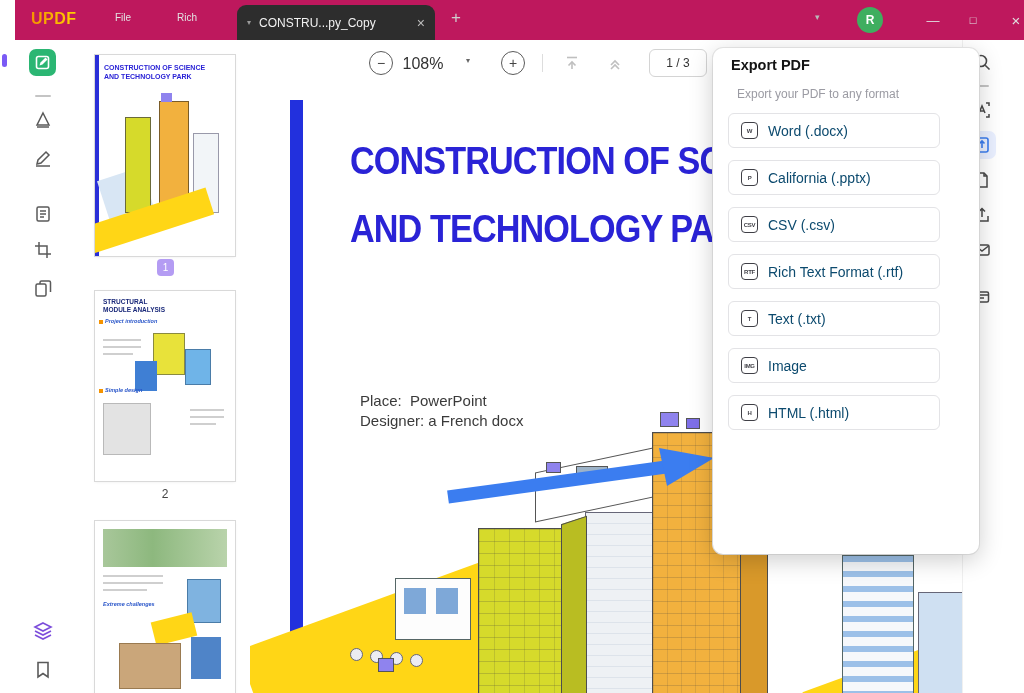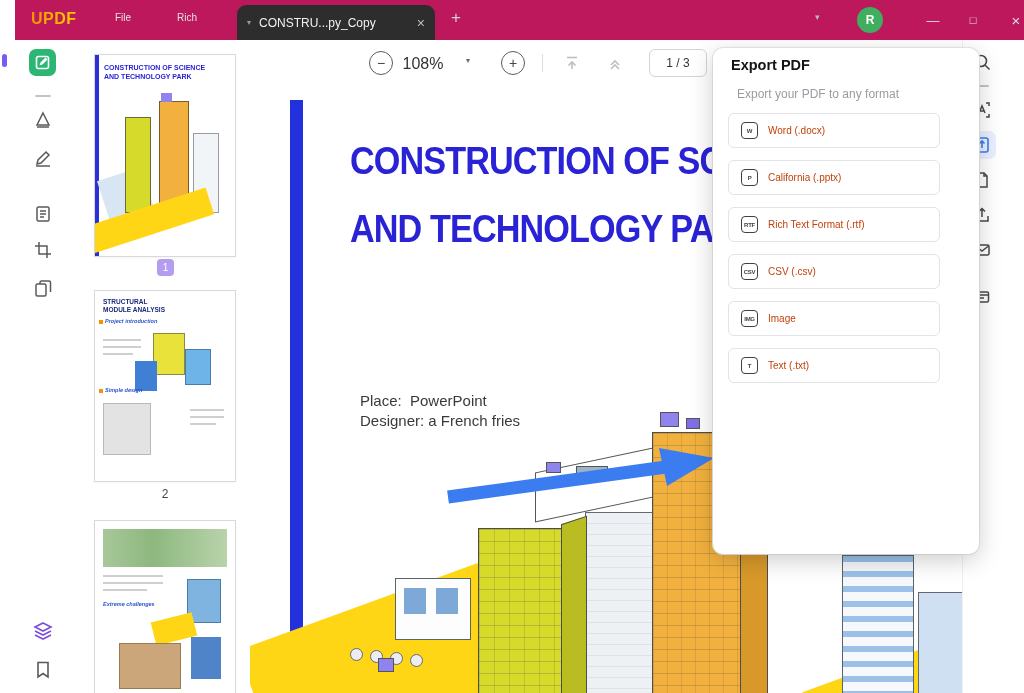--- a/index.html
+++ b/index.html
@@ -89,21 +89,21 @@
                 box-shadow:0 6px 24px rgba(0,0,0,.20),0 0 0 1px #ececec;z-index:60;}
   .ep-title{position:absolute;left:18px;top:9px;font-size:14.5px;font-weight:700;color:#141414;margin:0;}
   .ep-sub{position:absolute;left:18px;top:33px;font-size:12px;color:#9b9ba3;margin:6px;}
   .fmt-list{position:absolute;left:15px;top:65px;width:212px;}
   .fmt-btn{display:flex;align-items:center;gap:10px;width:212px;height:35px;margin-bottom:12px;background:#fff;
            border:1px solid #e3e3e6;border-radius:6px;padding:0 0 0 12px;font-family:inherit;cursor:pointer;}
   .fmt-btn.selected{border:2px solid #4b7bfb;background:#e7e7ea;}
   .fmt-ico{width:17px;height:17px;border:1.4px solid #3f3f46;border-radius:4px;display:flex;align-items:center;
            justify-content:center;flex:0 0 17px;}
   .fmt-ico i{font-style:normal;font-size:6px;font-weight:700;color:#3f3f46;letter-spacing:-.3px;}
-  .fmt-label{font-size:10px;color:#c2410c;}
+  .fmt-label{font-size:14px;color:#0c4a6e;}
 
   
   .right-rail{position:absolute;left:962px;top:40px;width:62px;height:653px;background:#fff;border-left:1px solid #f0f0f0;z-index:5;}
   .rr-ico{position:absolute;left:9px;width:20px;height:20px;display:flex;align-items:center;justify-content:center;color:#4a4a4a;}
   .rr-dash{left:11px;width:15px;height:2px;background:#c4c4c4;border-radius:1px;}
   .rr-active{left:5px;width:28px;height:28px;background:#e9efff;border-radius:7px;color:#3b7df0;}
 
   svg{display:block;}
 </style>
 </head>
@@ -254,21 +254,21 @@
       </div>
       <div class="page-box">1 / 3</div>
     </div>
 
     <div class="canvas">
       <div class="page">
         <div class="page-bar"></div>
         <div class="doc-title dt1">CONSTRUCTION OF SCIENCE</div>
         <div class="doc-title dt2">AND TECHNOLOGY PARK</div>
         <div class="doc-meta dm1">Place:  PowerPoint</div>
-        <div class="doc-meta dm2">Designer: a French fries</div>
+        <div class="doc-meta dm2">Designer: a French docx</div>
 
         <div class="shape" style="left:-40px;top:490px;width:330px;height:130px;background:#ffd616;transform:rotate(-20deg)"></div>
         <div class="shape" style="left:520px;top:545px;width:260px;height:90px;background:#ffd616;transform:rotate(-20deg)"></div>
         <div class="shape" style="left:245px;top:360px;width:118px;height:50px;background:#fff;border:1.5px solid #555;transform:skewY(-12deg)"></div>
         <div class="shape" style="left:256px;top:362px;width:15px;height:11px;background:#8f83ee;border:1px solid #555"></div>
         <div class="shape" style="left:286px;top:366px;width:32px;height:13px;background:#9db3c8;border:1px solid #555"></div>
         <div class="shape" style="left:295px;top:412px;width:100px;height:190px;background:repeating-linear-gradient(to bottom,#eef1f4 0 10px,#dde3ea 10px 11px);border:1.5px solid #667"></div>
         <div class="shape grid-y" style="left:188px;top:428px;width:84px;height:175px"></div>
         <div class="shape" style="left:271px;top:420px;width:26px;height:183px;background:#b9bd22;border:1.5px solid #4d4d4d;transform:skewY(-18deg)"></div>
         <div class="shape" style="left:370px;top:312px;width:19px;height:15px;background:#8f83ee;border:1px solid #555"></div>
@@ -351,38 +351,44 @@
         <span class="fmt-label">Word (.docx)</span>
       </button>
       <button class="fmt-btn">
         <span class="fmt-ico">
             <i>P</i>
           </span>
         <span class="fmt-label">California (.pptx)</span>
       </button>
       <button class="fmt-btn">
         <span class="fmt-ico">
+            <i>CSV</i>
+          </span>
+        <span class="fmt-label">CSV (.csv)</span>
+      </button>
+      <button class="fmt-btn">
+        <span class="fmt-ico">
             <i>RTF</i>
           </span>
         <span class="fmt-label">Rich Text Format (.rtf)</span>
       </button>
       <button class="fmt-btn">
         <span class="fmt-ico">
-            <i>CSV</i>
-          </span>
-        <span class="fmt-label">CSV (.csv)</span>
+            <i>T</i>
+          </span>
+        <span class="fmt-label">Text (.txt)</span>
       </button>
       <button class="fmt-btn">
         <span class="fmt-ico">
             <i>IMG</i>
           </span>
         <span class="fmt-label">Image</span>
       </button>
       <button class="fmt-btn">
         <span class="fmt-ico">
-            <i>T</i>
-          </span>
-        <span class="fmt-label">Text (.txt)</span>
+            <i>H</i>
+          </span>
+        <span class="fmt-label">HTML (.html)</span>
       </button>
     </div>
   </aside>
 
 </div>
 
 </body></html>

